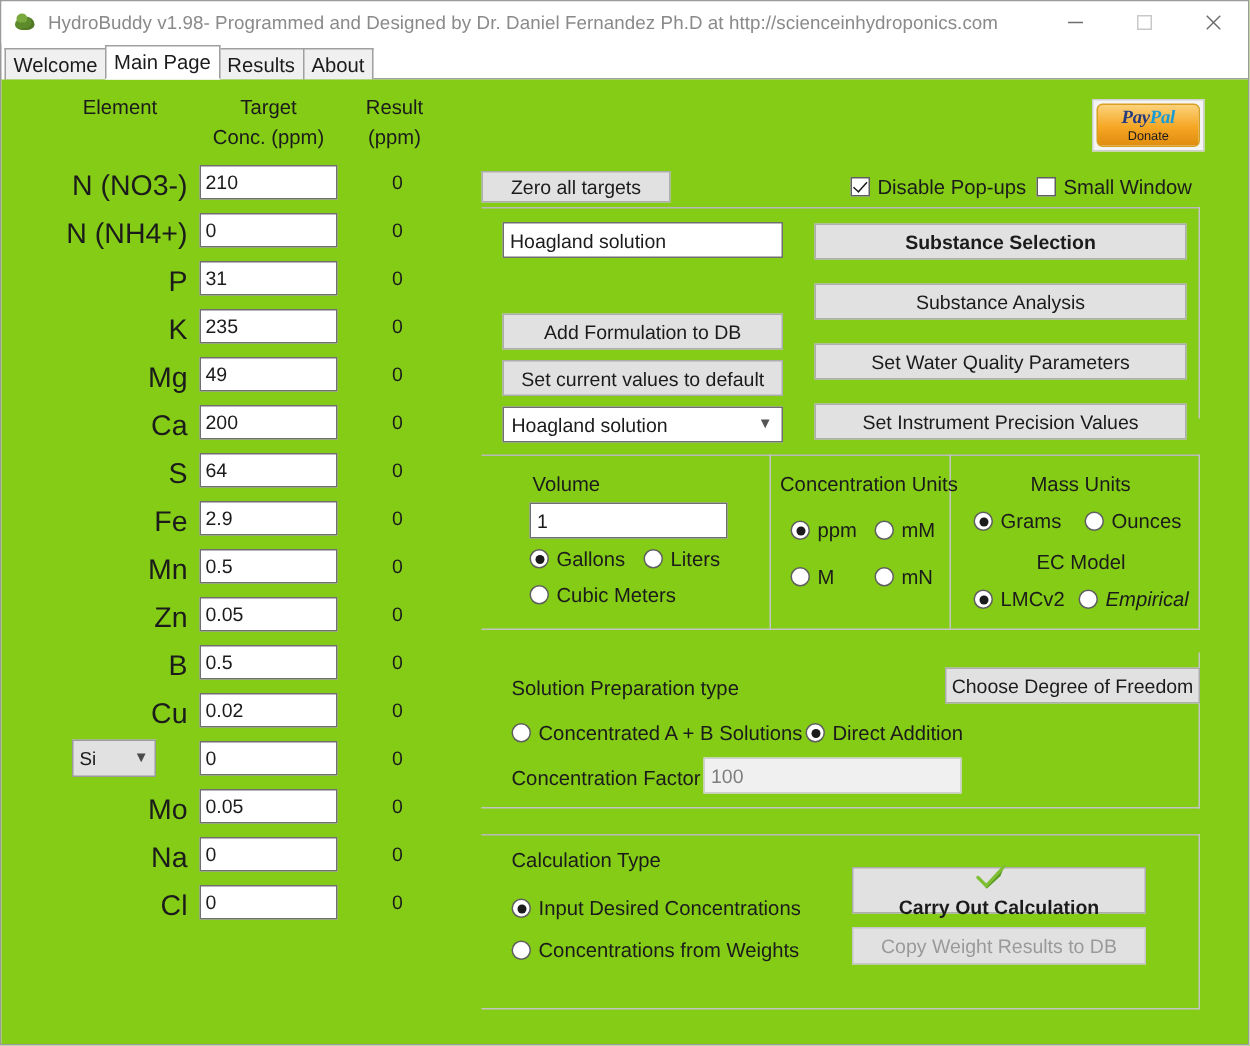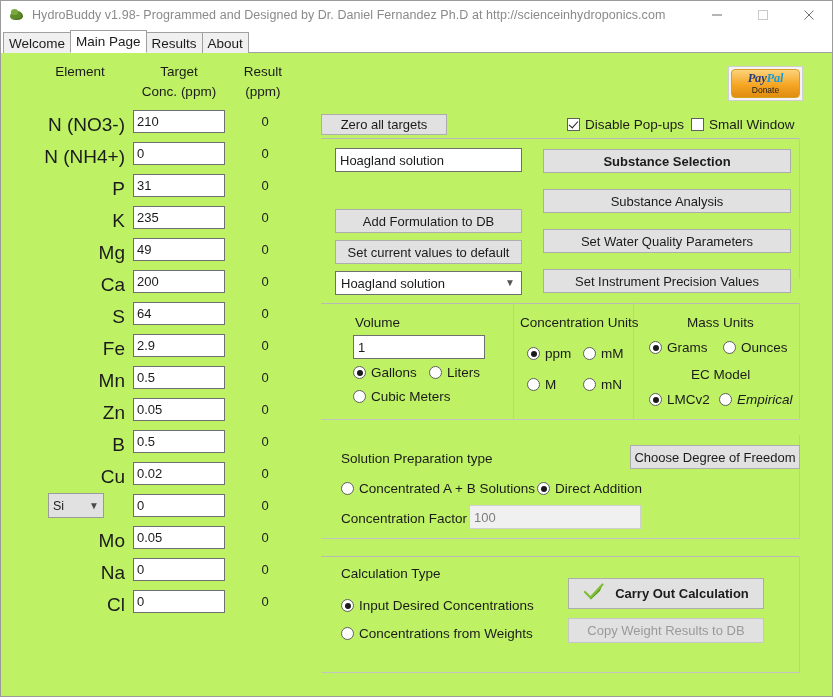--- a/index.html
+++ b/index.html
@@ -106,21 +106,21 @@
     top: 1px;
     z-index: 3;
     border-bottom: 1px solid #ffffff;
   }
 
   
   .content {
     position: relative;
     width: 831px;
     height: 643px;
-    background: #bef264;
+    background: #84cc16;
   }
 
   
   .col-headers {
     position: absolute;
     top: 0; left: 0;
     width: 300px;
     height: 60px;
   }
   .hdr {
@@ -614,21 +614,21 @@
       <div class="lbl" style="left:26px; top:513px;">Calculation Type</div>
       <div class="radio on" style="left:26px; top:545px;">
         <span class="dot"></span>
         <span>Input Desired Concentrations</span>
       </div>
       <div class="radio" style="left:26px; top:573px;">
         <span class="dot"></span>
         <span>Concentrations from  Weights</span>
       </div>
 
-      <div class="btn bold" style="left:253px; top:525px; width:196px; height:31px;">
+      <div class="btn bold" style="left:253px; top:525px; width:196px; height:31px;flex-direction:column;">
         <span class="checkmark-icon">
           <svg width="22" height="18" viewBox="0 0 22 18">
             <path d="M2 9 L7.5 14.5 L19.5 1.5 L17 8 L7.8 16.5 Z" fill="#5a9a20"></path>
             <path d="M2 9 L7.5 14.5 L19.5 1.5" fill="none" stroke="#7fbf33" stroke-width="2.2" stroke-linecap="round" stroke-linejoin="round"></path>
           </svg>
         </span>
         <span>Carry Out Calculation</span>
       </div>
       <div class="btn disabled" style="left:253px; top:565px; width:196px; height:25px;">Copy Weight Results to DB</div>
 

